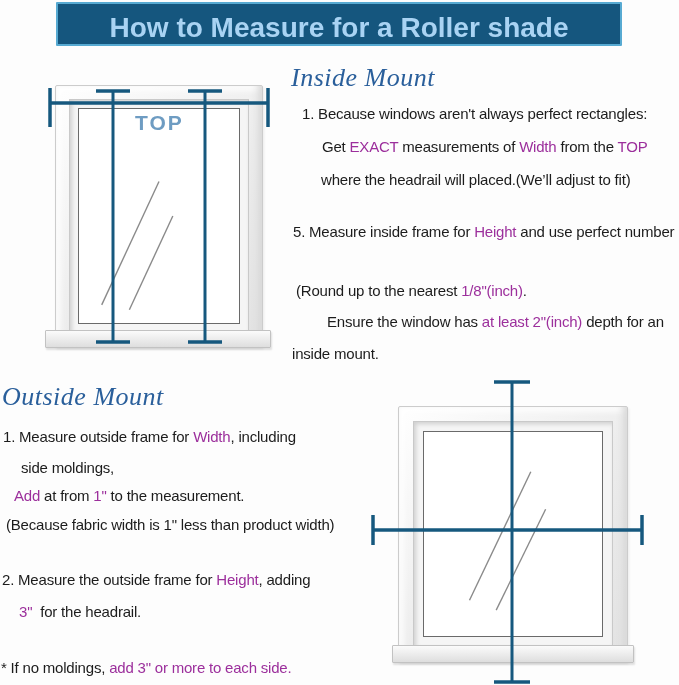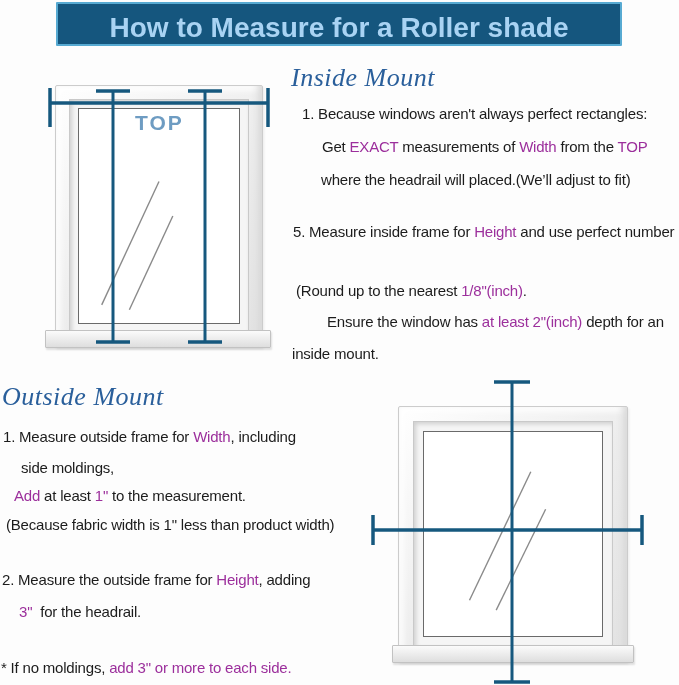--- a/index.html
+++ b/index.html
@@ -119,21 +119,21 @@
   <div class="txt body il2"><span>Get </span><span class="seg-magenta">EXACT</span><span> measurements of </span><span class="seg-magenta">Width</span><span> from the </span><span class="seg-magenta">TOP</span></div>
   <div class="txt body il3"><span>where the headrail will placed.(We’ll adjust to fit)</span></div>
   <div class="txt body il4"><span>5. Measure inside frame for </span><span class="seg-magenta">Height</span><span> and use perfect number</span></div>
   <div class="txt body il5"><span>(Round up to the nearest </span><span class="seg-magenta">1/8"(inch)</span><span>.</span></div>
   <div class="txt body il6"><span>Ensure the window has </span><span class="seg-magenta">at least 2"(inch)</span><span> depth for an</span></div>
   <div class="txt body il7"><span>inside mount.</span></div>
 
   <div class="txt heading oh">Outside Mount</div>
   <div class="txt body ol1"><span>1. Measure outside frame for </span><span class="seg-magenta">Width</span><span>, including</span></div>
   <div class="txt body ol2"><span>side moldings,</span></div>
-  <div class="txt body ol3"><span class="seg-magenta">Add</span><span> at least </span><span class="seg-magenta">1"</span><span> to the measurement.</span></div>
+  <div class="txt body ol3"><span class="seg-magenta">Add</span><span> at from </span><span class="seg-magenta">1"</span><span> to the measurement.</span></div>
   <div class="txt body ol4"><span>(Because fabric width is 1" less than product width)</span></div>
   <div class="txt body ol5"><span>2. Measure the outside frame for </span><span class="seg-magenta">Height</span><span>, adding</span></div>
   <div class="txt body ol6"><span class="seg-magenta">3"</span><span>  for the headrail.</span></div>
   <div class="txt body ol7"><span>* If no moldings, </span><span class="seg-magenta">add 3" or more to each side.</span></div>
 
   <div class="illus illus2">
     <div class="win-frame">
       <div class="win-mid">
         <div class="win-glass">
           <svg class="glass-svg" viewBox="0 0 180 206">

